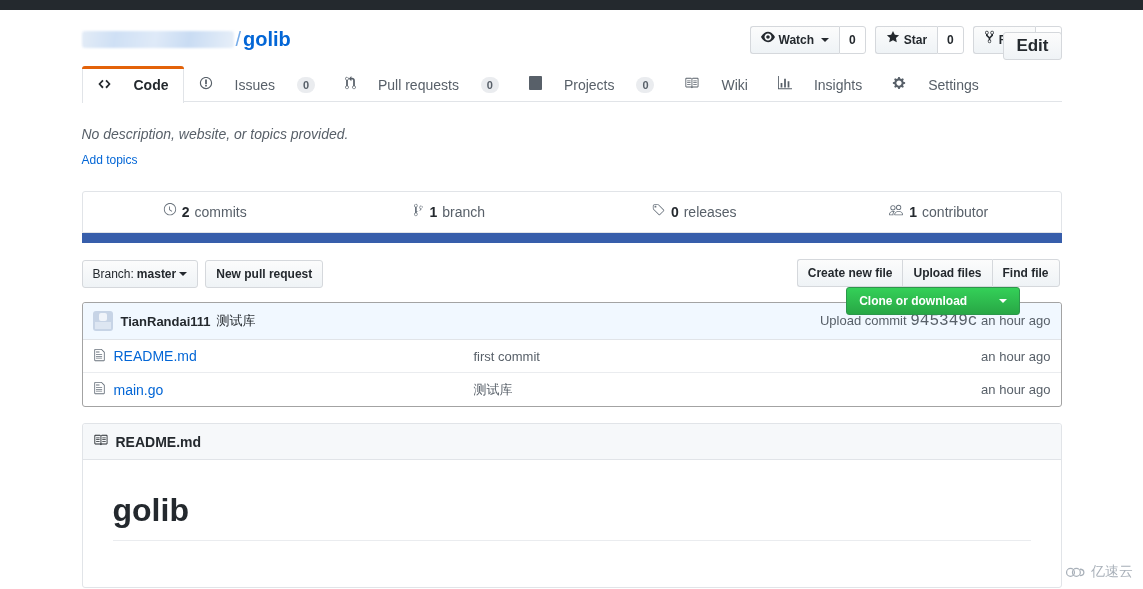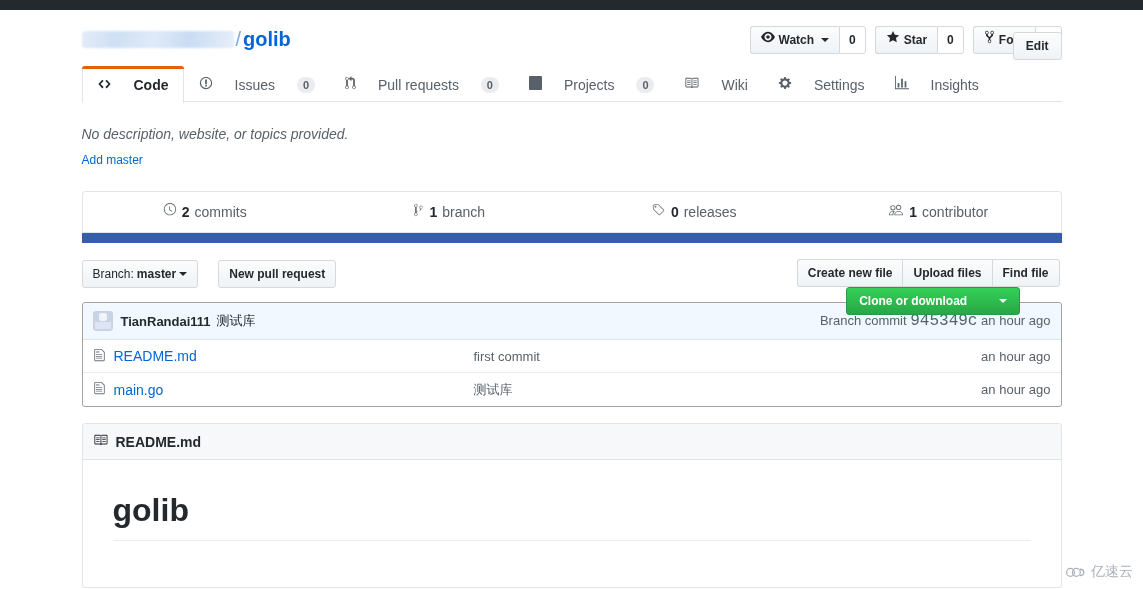--- a/index.html
+++ b/index.html
@@ -95,21 +95,21 @@
     color: #586069; background: #eaecef;
     border-radius: 20px; text-align: center;
   }
 
   
   .repo-desc { padding: 22px 0 0 0; }
   .desc-text { font-style: italic; color: #586069; font-size: 14px; line-height: 20px; }
   .add-topics { display: inline-block; margin-top: 9px; color: #0366d6; font-size: 12px; text-decoration: none; cursor: pointer; }
   .edit-btn {
     position: absolute; right: 0; top: 22px;
-    font-size: 12px; font-weight: bold; line-height: 20px;
+    font-size: 17px; font-weight: bold; line-height: 20px;
     padding: 3px 12px; border: 1px solid #d5d8dc; border-radius: 3px;
     background: linear-gradient(#fcfcfc,#eff3f6); color: #24292e; cursor: pointer;
   }
 
   
   .overview {
     margin-top: 24px;
     border: 1px solid #e1e4e8; border-radius: 3px 3px 0 0;
     display: flex; background: #fff;
   }
@@ -127,21 +127,21 @@
 
   
   .file-toolbar { margin-top: 16px; display: flex; align-items: center; position: relative; height: 30px; }
   .btn-sm {
     font-size: 12px; font-weight: bold; line-height: 20px;
     padding: 3px 10px; border: 1px solid #d5d8dc; border-radius: 3px;
     background: linear-gradient(#fcfcfc,#eff3f6); color: #24292e;
     cursor: pointer; white-space: nowrap;
     display: inline-flex; align-items: center;
   }
-  .branch-select { font-weight: normal; margin-right: 20px; }
+  .branch-select { font-weight: normal; margin-right: 7px; }
   .branch-select b { font-weight: bold; margin-left: 3px; }
   .right-actions { position: absolute; right: 2px; top: 0; display: flex; align-items: center; flex-direction: column; }
   .grouped { display: flex; }
   .grouped .btn-sm { border-radius: 0; border-right: none; }
   .grouped .btn-sm:first-child { border-radius: 3px 0 0 3px; }
   .grouped .btn-sm:last-child { border-radius: 0 3px 3px 0; border-right: 1px solid #d5d8dc; }
   .btn-green {
     margin-left: 10px;
     font-size: 12px; font-weight: bold; line-height: 20px;
     padding: 3px 12px; border: 1px solid #2c974b; border-radius: 3px;
@@ -313,42 +313,42 @@
           <span class="ico">
             <svg width="15" height="14" viewBox="0 0 16 16" aria-hidden="true">
                 <path d="M3 5h4v1H3V5zm0 3h4V7H3v1zm0 2h4V9H3v1zm11-5h-4v1h4V5zm0 2h-4v1h4V7zm0 2h-4v1h4V9zm2-6v9c0 .55-.45 1-1 1H9.5l-1 1-1-1H2c-.55 0-1-.45-1-1V3c0-.55.45-1 1-1h5.5l1 1 1-1H15c.55 0 1 .45 1 1zm-8 .5L7.5 3H2v9h6V3.5zm7-.5H9.5l-.5.5V12h6V3z"></path>
               </svg>
           </span>
           <span>Wiki</span>
         </a>
 
         <a class="nav-item">
           <span class="ico">
+            <svg width="14" height="14" viewBox="0 0 16 16" aria-hidden="true">
+                <path d="M16 14v1H0V0h1v14h15zM5 13H3V8h2v5zm4 0H7V3h2v10zm4 0h-2V6h2v7z"></path>
+              </svg>
+          </span>
+          <span>Insights</span>
+        </a>
+
+        <a class="nav-item">
+          <span class="ico">
             <svg width="14" height="14" viewBox="0 0 14 16" aria-hidden="true">
                 <path d="M14 8.77v-1.6l-1.94-.64-.45-1.09.88-1.84-1.13-1.13-1.81.91-1.09-.45-.69-1.92h-1.6l-.63 1.94-1.11.45-1.84-.88-1.13 1.13.91 1.81-.45 1.09L0 7.23v1.59l1.94.64.45 1.09-.88 1.84 1.13 1.13 1.81-.91 1.09.45.69 1.92h1.59l.63-1.94 1.11-.45 1.84.88 1.13-1.13-.92-1.81.47-1.09L14 8.75v.02zM7 11c-1.66 0-3-1.34-3-3s1.34-3 3-3 3 1.34 3 3-1.34 3-3 3z"></path>
               </svg>
           </span>
           <span>Settings</span>
         </a>
 
-        <a class="nav-item">
-          <span class="ico">
-            <svg width="14" height="14" viewBox="0 0 16 16" aria-hidden="true">
-                <path d="M16 14v1H0V0h1v14h15zM5 13H3V8h2v5zm4 0H7V3h2v10zm4 0h-2V6h2v7z"></path>
-              </svg>
-          </span>
-          <span>Insights</span>
-        </a>
-
       </nav>
     </div>
 
     <div class="repo-desc">
       <div class="desc-text">No description, website, or topics provided.</div>
-      <a class="add-topics">Add master</a>
+      <a class="add-topics">Add topics</a>
       <button class="edit-btn">Edit</button>
     </div>
 
     <div class="overview">
       <a class="overview-item">
         <span class="ico">
           <svg width="14" height="14" viewBox="0 0 14 16" aria-hidden="true">
               <path d="M7 0C3.14 0 0 3.14 0 7s3.14 7 7 7 7-3.14 7-7-3.14-7-7-7zm0 13c-3.31 0-6-2.69-6-6s2.69-6 6-6 6 2.69 6 6-2.69 6-6 6zm1-9H6v4l3 2 .5-.8-2.5-1.7V4z"></path>
             </svg>
         </span>
@@ -409,21 +409,21 @@
       </div>
     </div>
 
     <div class="file-box">
 
       <div class="commit-row">
         <span class="avatar"></span>
         <span class="commit-author">TianRandai111</span>
         <span class="commit-msg">测试库</span>
         <span class="commit-meta">
-          <span>Branch commit</span>
+          <span>Upload commit</span>
           <span class="sha">945349c</span>
           <span>an hour ago</span>
         </span>
       </div>
 
       <div class="file-row">
         <span class="ico">
           <svg width="13" height="14" viewBox="0 0 12 16" aria-hidden="true">
               <path d="M6 5H2V4h4v1zM2 8h7V7H2v1zm0 2h7V9H2v1zm0 2h7v-1H2v1zm10-7.5V14c0 .55-.45 1-1 1H1c-.55 0-1-.45-1-1V2c0-.55.45-1 1-1h7.5L12 4.5zM11 5L8 2H1v12h10V5z"></path>
             </svg>

